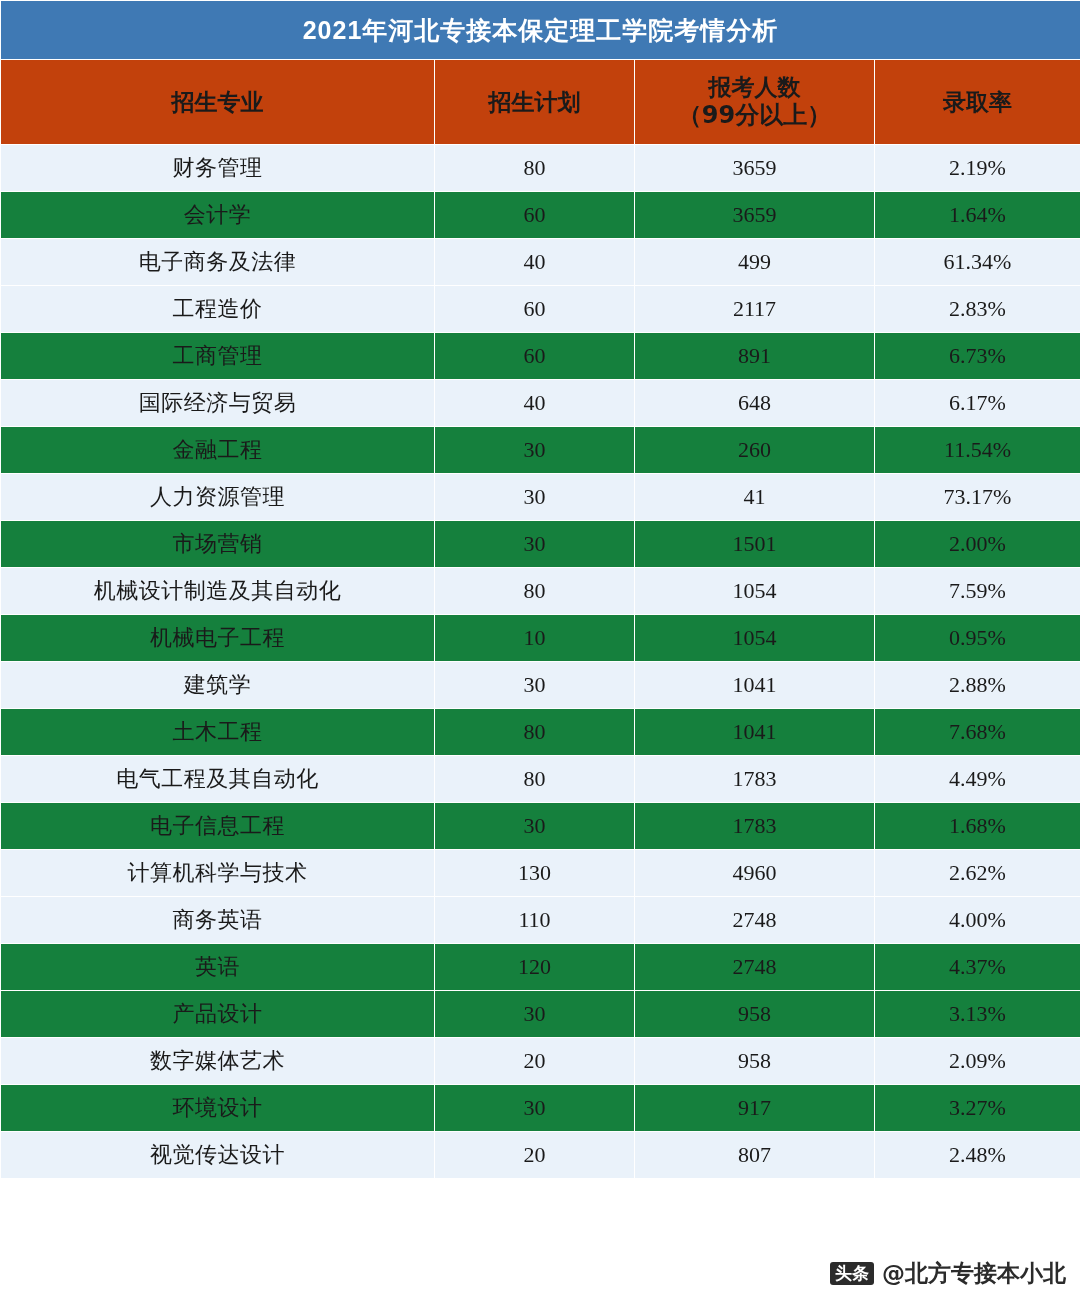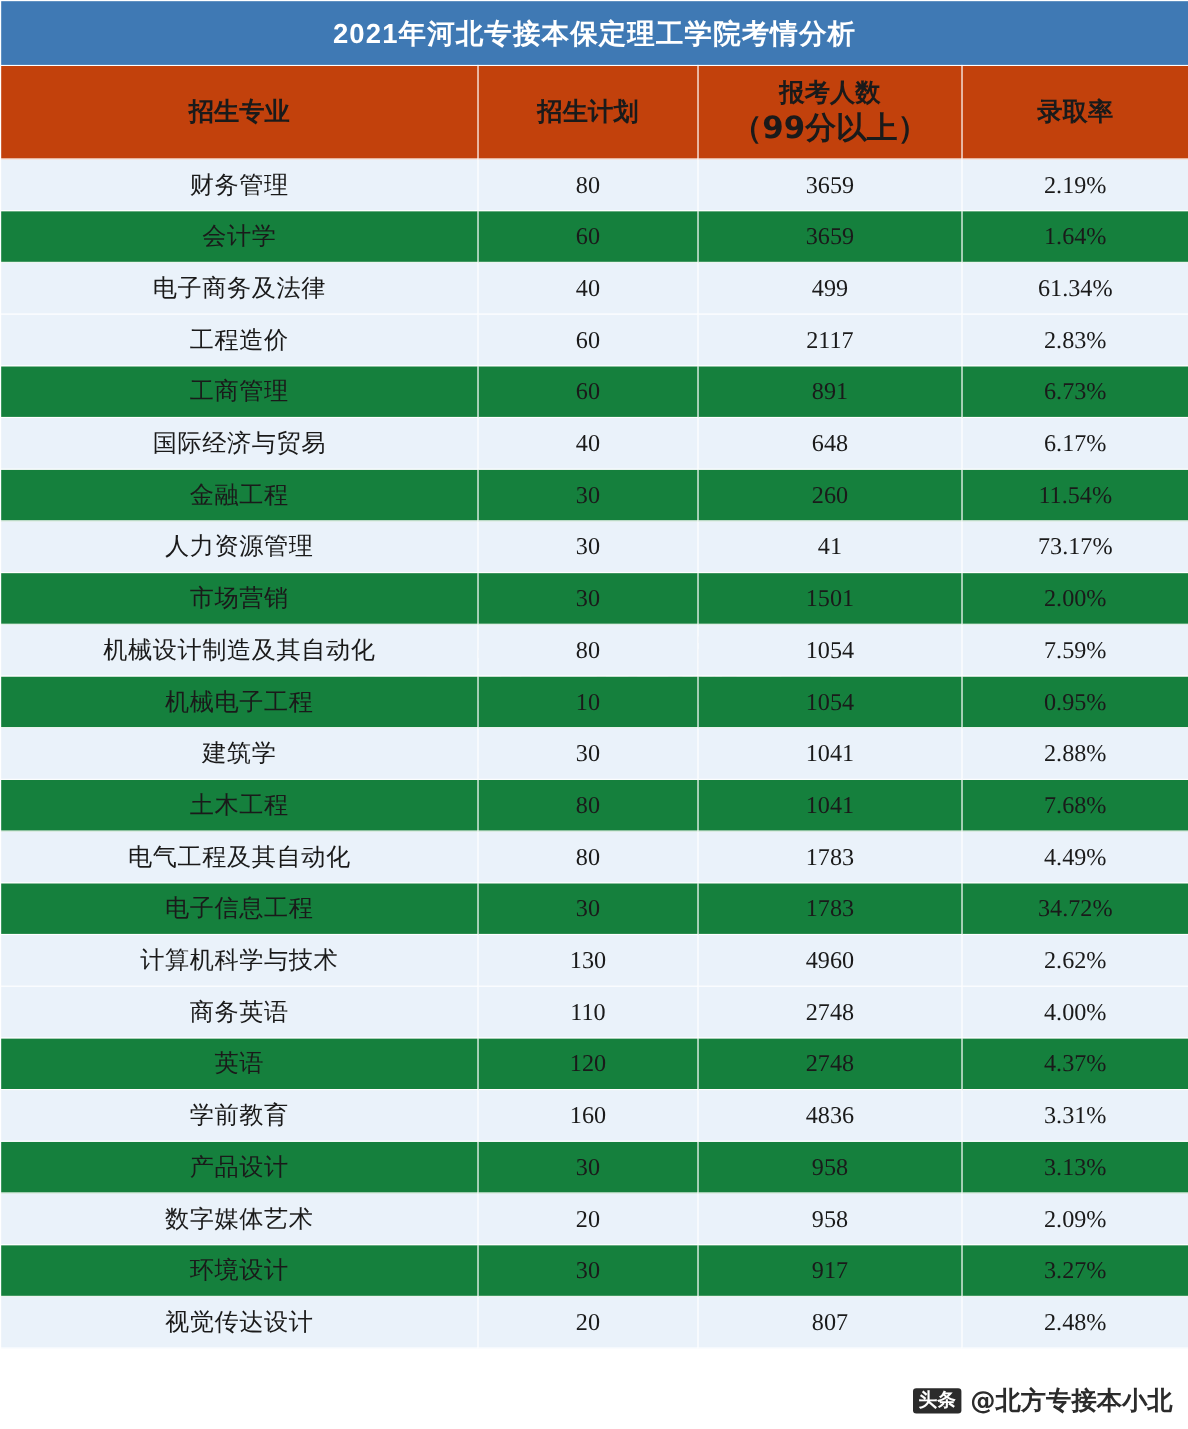--- a/index.html
+++ b/index.html
@@ -107,21 +107,21 @@
   .head-cell {
     background: #c2410c;
     color: #1a1a1a;
     font-size: 23px;
     height: 76px;
     padding: 4px 0;
     font-family: "DejaVu Sans", sans-serif;
     line-height: 1.22;
   }
   .head-cell .sub {
-    font-size: 28px;
+    font-size: 24px;
     display: block;
   }
   td.cell {
     font-size: 22px;
     height: 46px;
     color: #1a1a1a;
     font-family: "DejaVu Sans", sans-serif;
     background: #eaf2fa;
     padding: 0;
   }
@@ -279,46 +279,40 @@
         <tr>
           <td class="cell major">电气工程及其自动化</td>
           <td class="cell num">80</td>
           <td class="cell num">1783</td>
           <td class="cell num">4.49%</td>
         </tr>
         <tr class="alt">
           <td class="cell major">电子信息工程</td>
           <td class="cell num">30</td>
           <td class="cell num">1783</td>
-          <td class="cell num">34.72%</td>
+          <td class="cell num">1.68%</td>
         </tr>
         <tr>
           <td class="cell major">计算机科学与技术</td>
           <td class="cell num">130</td>
           <td class="cell num">4960</td>
           <td class="cell num">2.62%</td>
         </tr>
         <tr>
           <td class="cell major">商务英语</td>
           <td class="cell num">110</td>
           <td class="cell num">2748</td>
           <td class="cell num">4.00%</td>
         </tr>
         <tr class="alt">
           <td class="cell major">英语</td>
           <td class="cell num">120</td>
           <td class="cell num">2748</td>
           <td class="cell num">4.37%</td>
         </tr>
-        <tr>
-          <td class="cell major">学前教育</td>
-          <td class="cell num">160</td>
-          <td class="cell num">4836</td>
-          <td class="cell num">3.31%</td>
-        </tr>
         <tr class="alt">
           <td class="cell major">产品设计</td>
           <td class="cell num">30</td>
           <td class="cell num">958</td>
           <td class="cell num">3.13%</td>
         </tr>
         <tr>
           <td class="cell major">数字媒体艺术</td>
           <td class="cell num">20</td>
           <td class="cell num">958</td>

